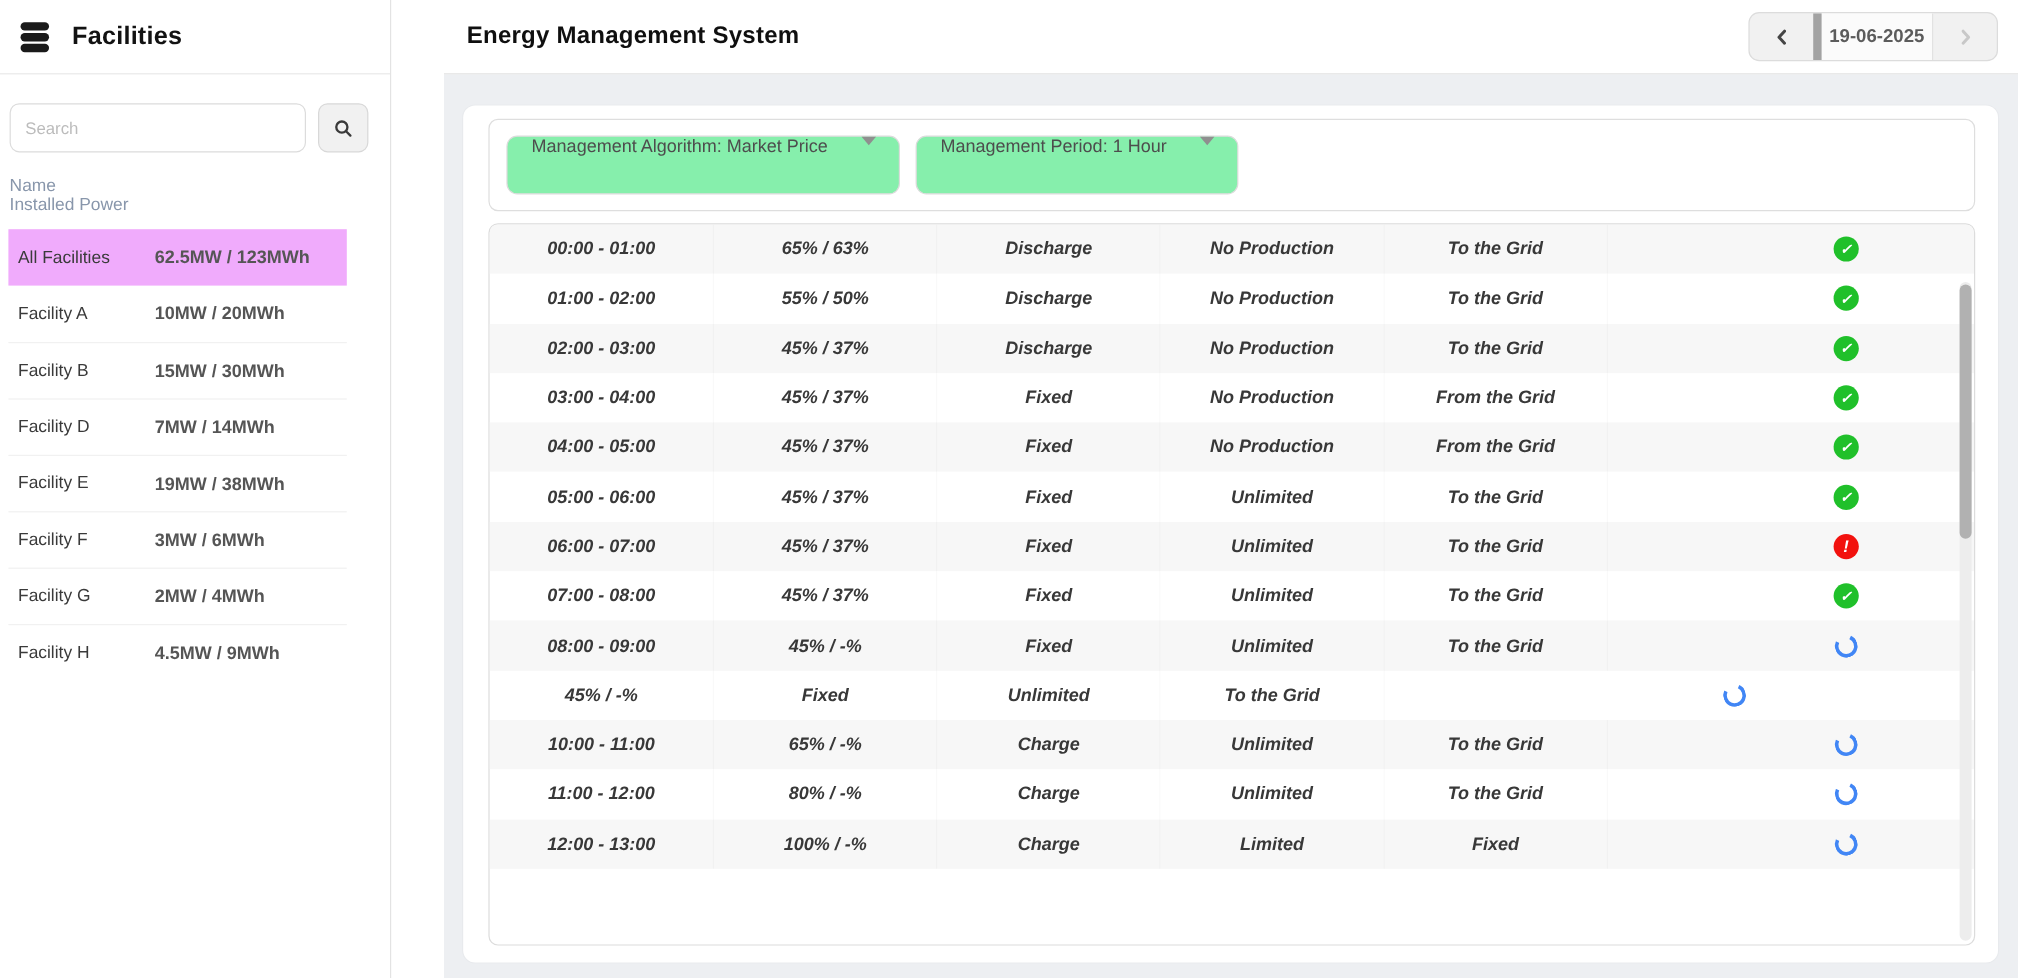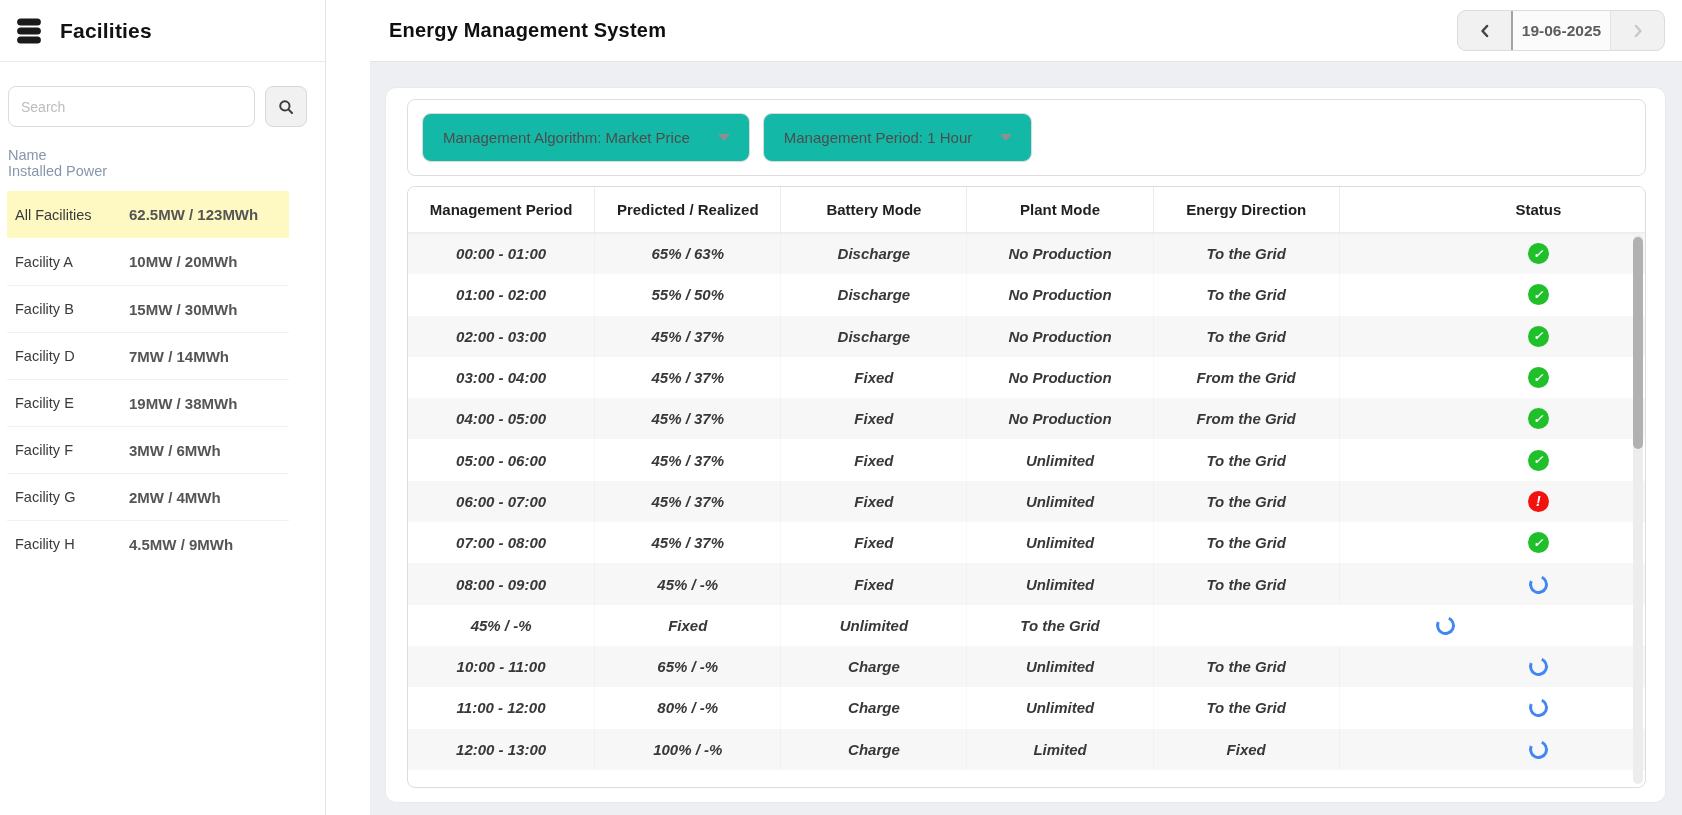--- a/index.html
+++ b/index.html
@@ -16,40 +16,40 @@
 
   .search-row { display:flex; align-items:center; gap:10px; padding:24px 18px 0 8px; }
   .search-input { flex:1; height:41px; border:1px solid #dcdcdc; border-radius:8px; padding:4px 12px; font-size:14px; color:#333; font-family:"Liberation Sans", sans-serif; outline:none; }
   .search-input::placeholder { color:#bcbcbc; }
   .search-btn { width:42px; height:41px; flex-shrink:0; background:#f1f1f1; border:1px solid #d8d8d8; border-radius:8px; display:flex; align-items:center; justify-content:center; cursor:pointer; }
 
   .list-cols { display:flex; padding:20px 36px 12px 8px; color:#8896ab; font-size:14.5px;flex-direction:column; }
   .list-cols .col-name { width:122px; flex-shrink:0; }
   .facility-list { padding:0 36px 0 0; }
   .facility-row { display:flex; align-items:center; height:47px; padding-left:8px; margin-left:7px; font-size:14.5px; cursor:pointer; }
-  .facility-row[data-selected="true"] { background:#fef9c3; }
+  .facility-row[data-selected="true"] { background:#f0abfc; }
   .facility-row + .facility-row { border-top:1px solid #f1f1f1; }
   .facility-row[data-selected="true"] + .facility-row { border-top:none; }
   .f-name { width:114px; flex-shrink:0; color:#3a3a3a; }
   .f-power { color:#555; font-weight:700; font-size:15px; }
 
   
   .main { flex:1; display:flex; flex-direction:column; background:#edeff2; min-width:0;margin-left:44px; }
   .main-header { height:62px; flex-shrink:0; background:#fff; border-bottom:1px solid #e4e4e4; display:flex; align-items:center; justify-content:space-between; padding:0 17px 0 19px; }
   .page-title { font-size:20px; font-weight:700; color:#0f0f0f; letter-spacing:.2px; }
 
   .date-control { display:flex; align-items:stretch; height:41px; width:208px; background:#f1f1f1; border:1px solid #dcdcdc; border-radius:9px; overflow:hidden; }
   .date-btn { width:53px; display:flex; align-items:center; justify-content:center; cursor:pointer; }
-  .date-value { flex:1; background:#fbfbfb; border-left:2px solid #a3a3a3; border-right:1px solid #e2e2e2; display:flex; align-items:center; justify-content:center; font-size:15.5px; font-weight:700; color:#5c5c5c; cursor:pointer; }
+  .date-value { flex:1; background:#fbfbfb; border-left:7px solid #a3a3a3; border-right:1px solid #e2e2e2; display:flex; align-items:center; justify-content:center; font-size:15.5px; font-weight:700; color:#5c5c5c; cursor:pointer; }
 
   .content { flex:1; padding:26px 17px 13px 16px; min-height:0; }
   .card { background:#fff; border-radius:10px; height:100%; padding:11px 19px 14px 21px; box-shadow:0 0 0 1px rgba(0,0,0,0.02); }
 
   .filter-panel { border:1px solid #dedede; border-radius:8px; height:77px; display:flex; align-items:center; gap:13px; padding:0 14px; }
-  .dropdown { height:49px; background:#14b8a6; border:1px solid #dbdbdb; border-radius:9px; display:flex; align-items:center; gap:28px; padding:0 19px 0 20px; font-size:15px; color:#4d4d4d; cursor:pointer; white-space:nowrap; }
+  .dropdown { height:49px; background:#86efac; border:1px solid #dbdbdb; border-radius:9px; display:flex; gap:28px; padding:0 19px 0 20px; font-size:15px; color:#4d4d4d; cursor:pointer; white-space:nowrap; }
   .caret { width:0; height:0; border-left:6px solid transparent; border-right:6px solid transparent; border-top:7px solid #8f8f8f; }
 
   
   .table { position:relative; margin-top:10px; height:602px; border:1px solid #dcdcdc; border-radius:8px; overflow:hidden; background:#fff; }
   .thead { display:flex; height:46px; align-items:center; border-bottom:1px solid #ececec; box-shadow:0 1px 3px rgba(0,0,0,0.04); position:relative; z-index:2; background:#fff; }
   .th { font-size:15px; font-weight:700; color:#1f1f1f; text-align:center; }
   .th + .th { border-left:1px solid #ececec; height:100%; display:flex; align-items:center; justify-content:center; }
   .th:first-child { display:flex; align-items:center; justify-content:center; height:100%; }
 
   .trow { display:flex; height:41.3px; align-items:center;font-style:italic; }
@@ -176,28 +176,20 @@
             <span>Management Algorithm: Market Price</span>
             <span class="caret"></span>
           </div>
           <div class="dropdown">
             <span>Management Period: 1 Hour</span>
             <span class="caret"></span>
           </div>
         </div>
 
         <div class="table">
-          <div class="thead">
-            <div class="th c0">Management Period</div>
-            <div class="th c1">Predicted / Realized</div>
-            <div class="th c2">Battery Mode</div>
-            <div class="th c3">Plant Mode</div>
-            <div class="th c4">Energy Direction</div>
-            <div class="th c5">Status</div>
-          </div>
 
           <div class="tbody">
 
             <div class="trow">
               <div class="td c0">00:00 - 01:00</div>
               <div class="td c1">65% / 63%</div>
               <div class="td c2">Discharge</div>
               <div class="td c3">No Production</div>
               <div class="td c4">To the Grid</div>
               <div class="td c5" data-status="ok">

